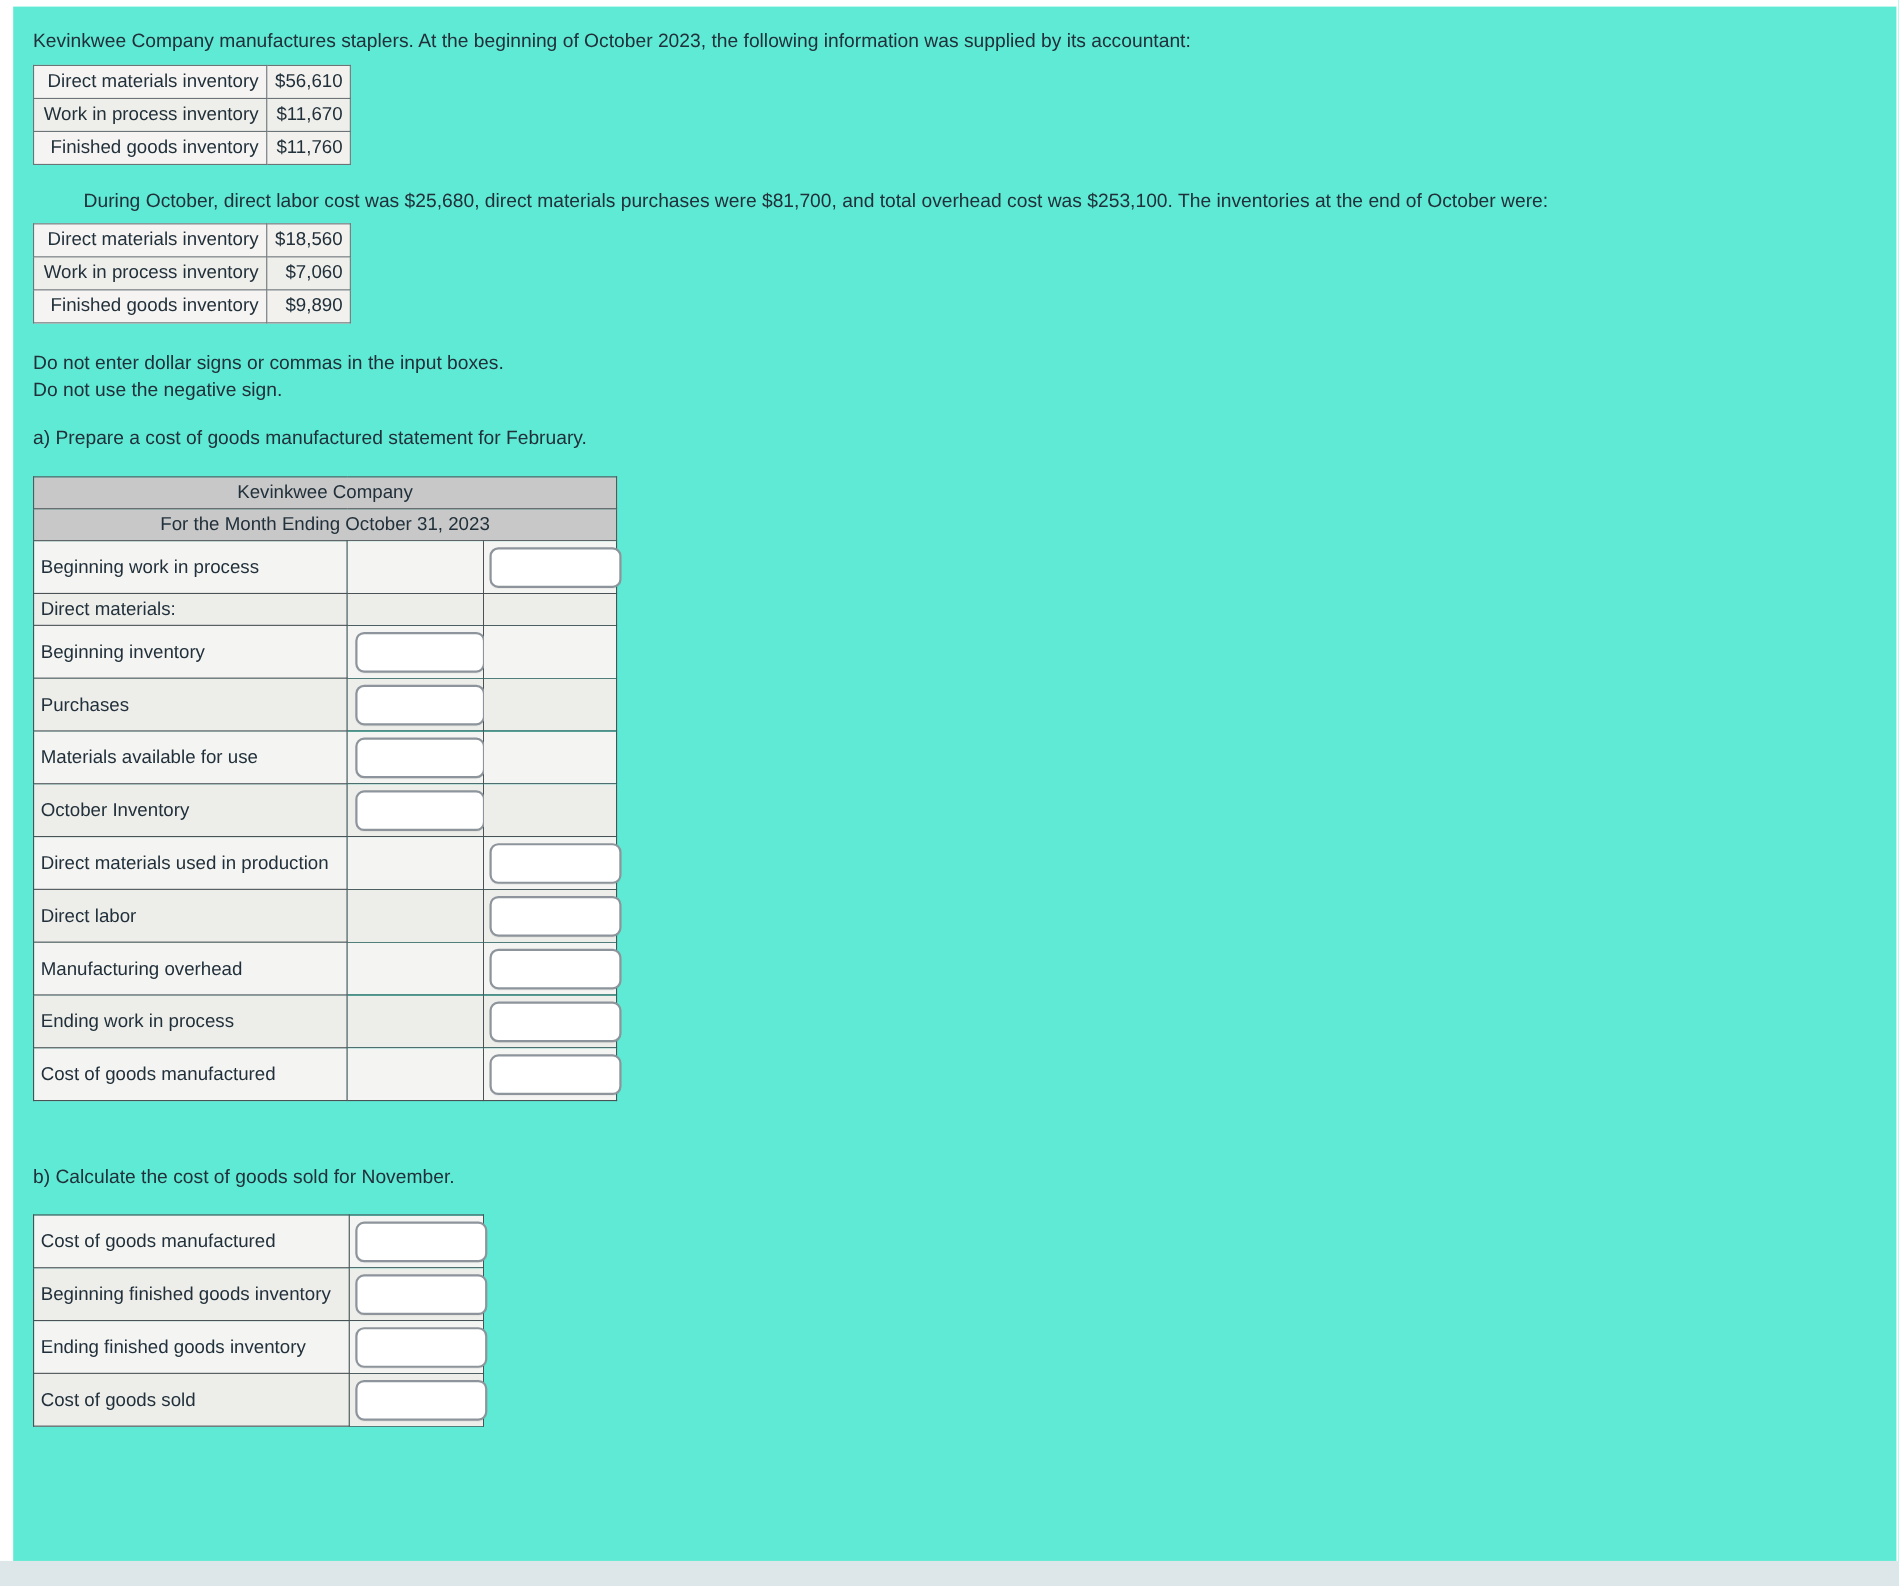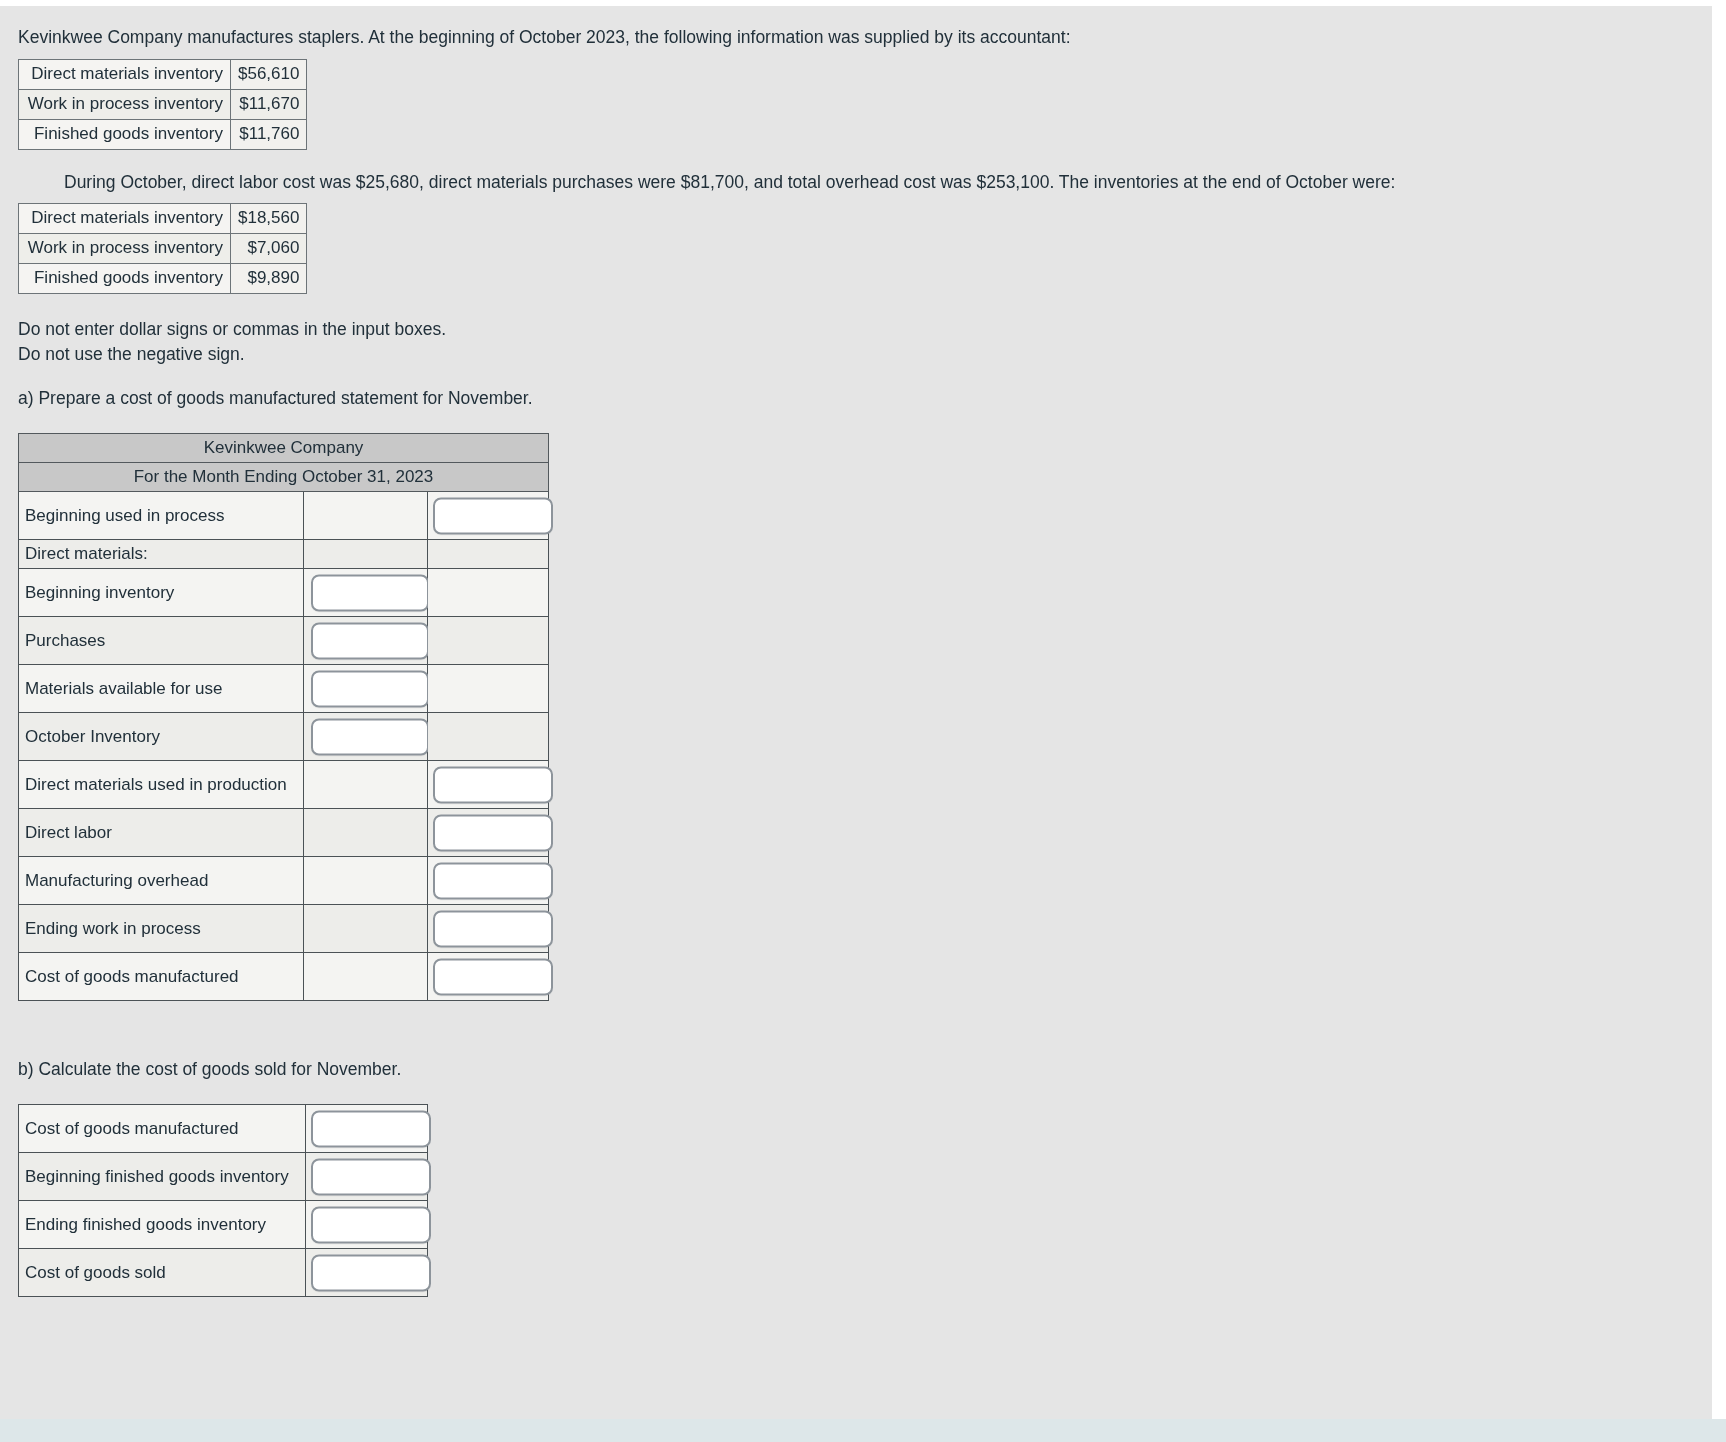--- a/index.html
+++ b/index.html
@@ -8,24 +8,24 @@
     width: 1726px; height: 1442px;
     overflow: hidden;
   }
   body {
     background: #ffffff;
     font-family: "Liberation Sans", sans-serif;
     color: #1f2b33;
   }
   .page {
     position: absolute;
-    left: 0; top: 6px;
+    left: 12px; top: 6px;
     width: 1712px;
     height: 1422px;
-    background: #e5e5e5;
+    background: #5eead4;
     padding: 14px;
   }
   .bottom-fade {
     position: absolute;
     left: 0; top: 1419px;
     width: 1726px; height: 23px;
     background: #dde7e9;
   }
 
   .para {
@@ -194,40 +194,40 @@
         <td class="val">$9,890</td>
       </tr>
     </tbody>
   </table>
 
   <div id="instructions">
     <div class="instr-line">Do not enter dollar signs or commas in the input boxes.</div>
     <div class="instr-line">Do not use the negative sign.</div>
   </div>
 
-  <p class="para" id="part-a-label">a) Prepare a cost of goods manufactured statement for November.</p>
+  <p class="para" id="part-a-label">a) Prepare a cost of goods manufactured statement for February.</p>
 
   <table id="cogm-table">
     <colgroup>
       <col class="c1">
         <col class="c2">
         <col class="c3">
     </colgroup>
     <thead>
       <tr>
         <th class="title-cell" colspan="3">Kevinkwee Company</th>
       </tr>
       <tr>
         <th class="title-cell" colspan="3">For the Month Ending October 31, 2023</th>
       </tr>
     </thead>
     <tbody>
 
       <tr class="shade-a">
-        <td class="label">Beginning used in process</td>
+        <td class="label">Beginning work in process</td>
         <td class="mid"></td>
         <td class="right right-overflow">
           <input class="inp" type="text" value="" style="">
         </td>
       </tr>
 
       <tr class="shade-b thin">
         <td class="label">Direct materials:</td>
         <td class="mid"></td>
         <td class="right"></td>

